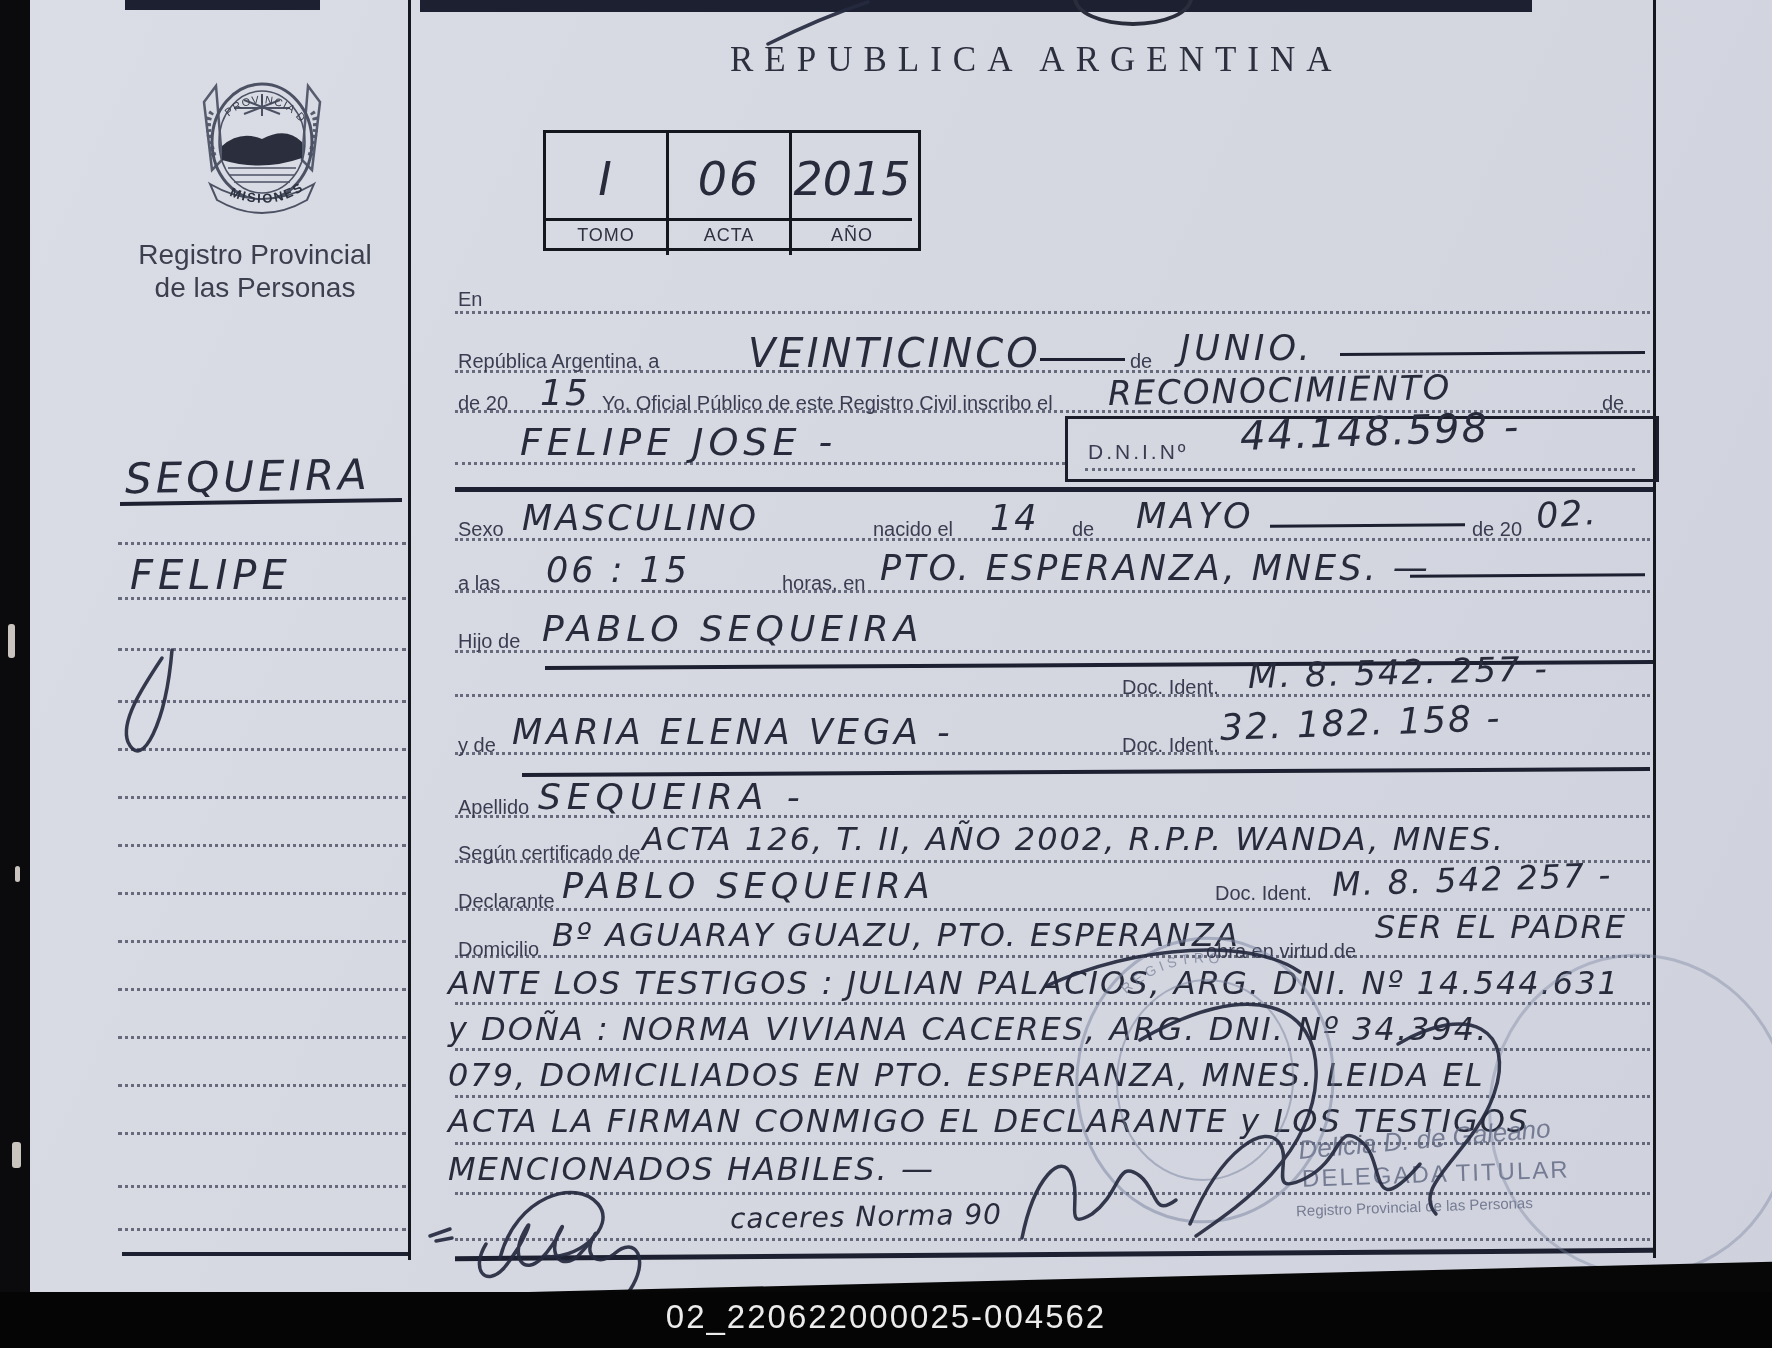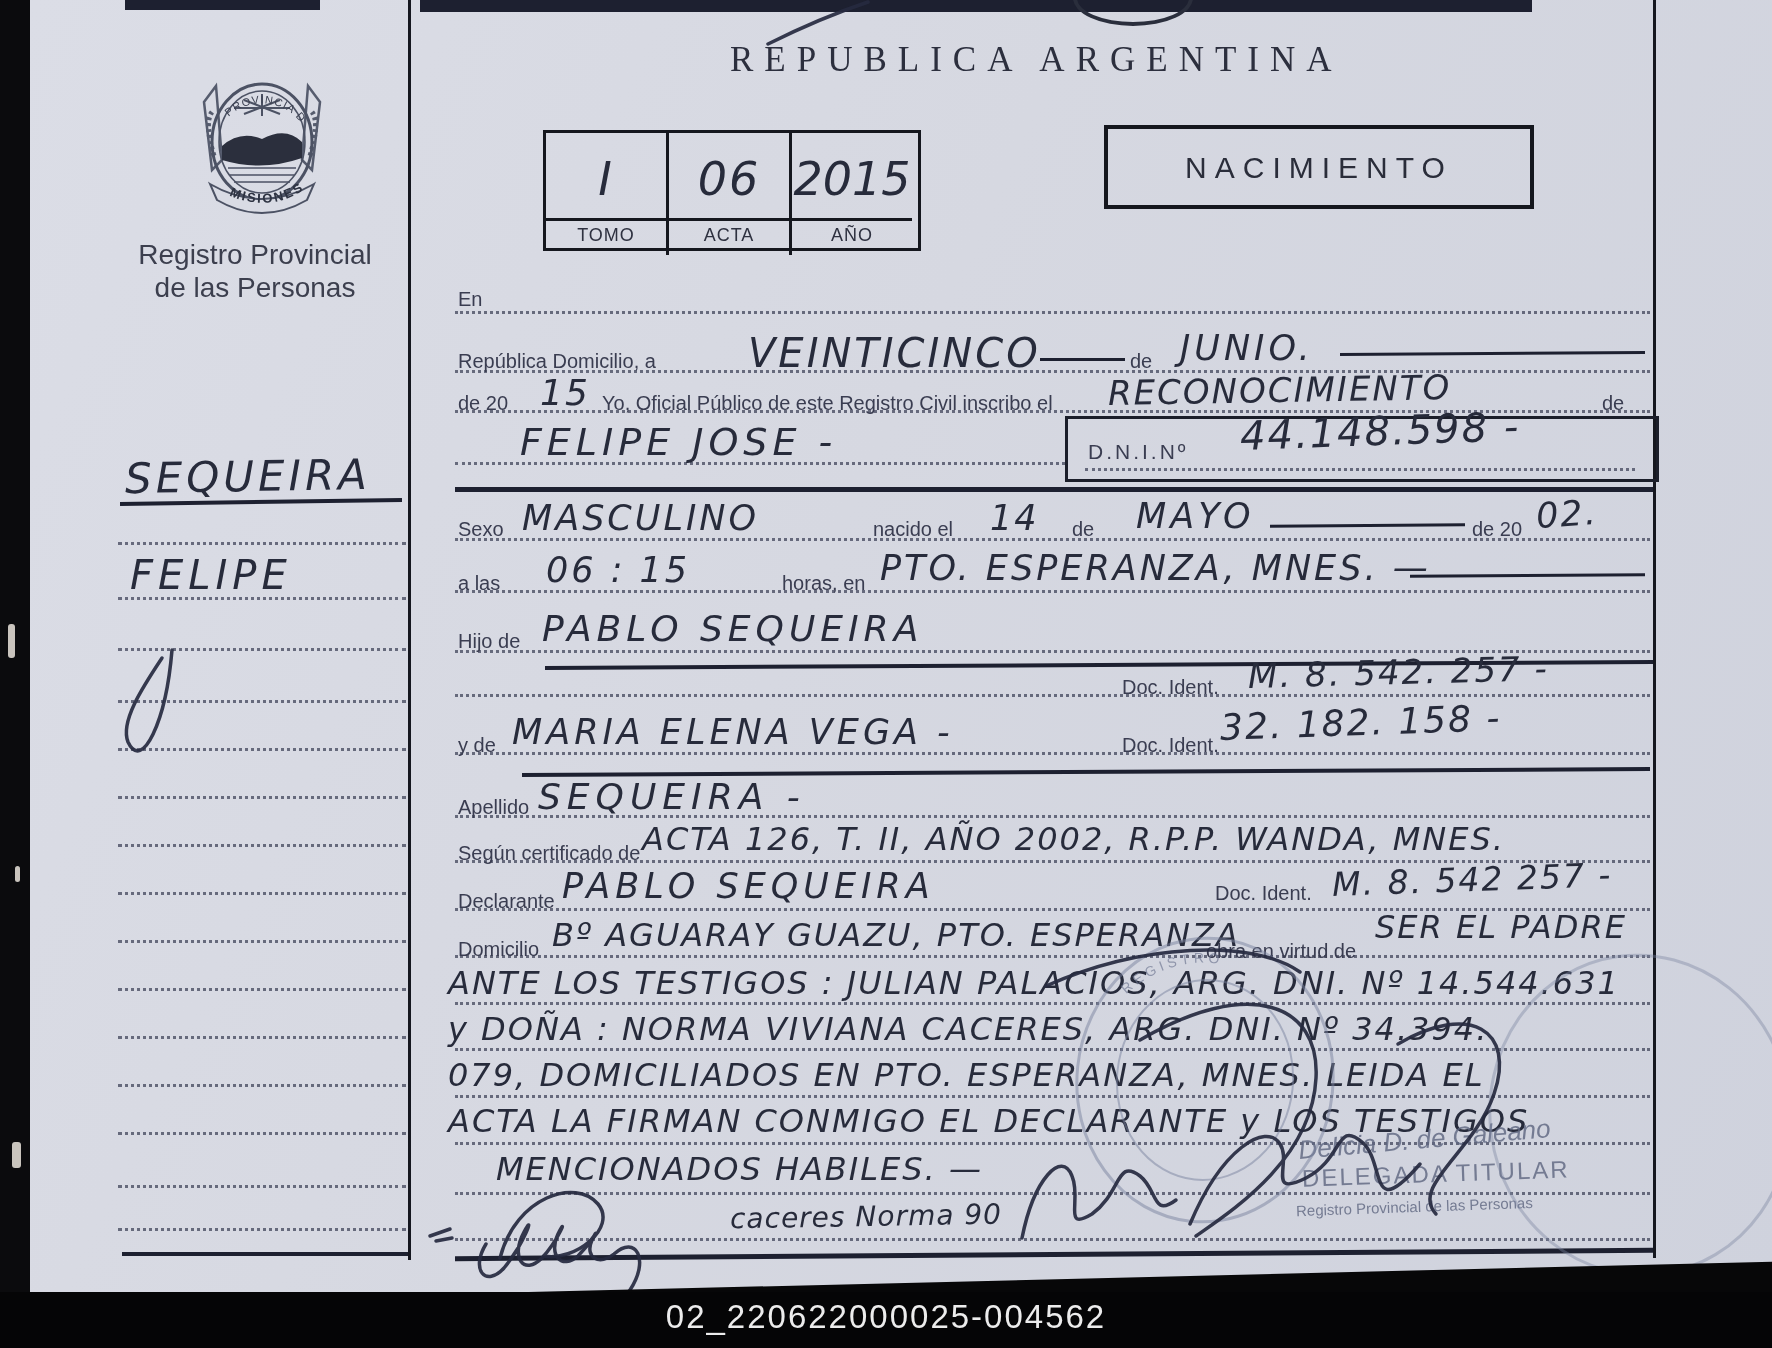--- a/index.html
+++ b/index.html
@@ -113,29 +113,26 @@
         <span class="hw" style="font-size:46px;line-height:92px;">06</span>
       </div>
       <div class="tcell" style="left:246px;width:120px;border-right:none;">
         <span class="hw" style="font-size:46px;line-height:92px;letter-spacing:0;">2015</span>
       </div>
       <div class="tlab" style="left:0;width:120px;">TOMO</div>
       <div class="tlab" style="left:123px;width:120px;">ACTA</div>
       <div class="tlab" style="left:246px;width:120px;border-right:none;">AÑO</div>
     </div>
 
-    <div class="a boxed" style="left:1074px;top:125px;width:422px;height:76px;text-align:center;">
-      <span style="display:inline-block;margin-top:22px;font-size:30px;letter-spacing:8px;color:#2a2d3a;">NACIMIENTO</span>
-    </div>
 
     <div class="a dot" style="left:425px;top:311px;width:1195px;"></div>
     <span class="a lbl" style="left:428px;top:288px;">En</span>
 
     <div class="a dot" style="left:425px;top:370px;width:1195px;"></div>
-    <span class="a lbl" style="left:428px;top:350px;">República Domicilio, a</span>
+    <span class="a lbl" style="left:428px;top:350px;">República Argentina, a</span>
     <span class="a hw" style="left:718px;top:330px;font-size:40px;letter-spacing:3px;">VEINTICINCO</span>
     <div class="a sol" style="left:1010px;top:358px;width:85px;height:3px;"></div>
     <span class="a lbl" style="left:1100px;top:350px;">de</span>
     <span class="a hw" style="left:1150px;top:328px;font-size:35px;letter-spacing:4px;">JUNIO.</span>
     <div class="a sol" style="left:1310px;top:352px;width:305px;height:3px;transform:rotate(-0.4deg);"></div>
 
     <div class="a dot" style="left:425px;top:410px;width:1195px;"></div>
     <span class="a lbl" style="left:428px;top:392px;">de 20</span>
     <span class="a hw" style="left:510px;top:372px;font-size:36px;text-align:center;">15</span>
     <span class="a lbl" style="left:572px;top:392px;">Yo, Oficial Público de este Registro Civil inscribo el</span>
@@ -206,21 +203,21 @@
 
     <div class="a dot" style="left:425px;top:1002px;width:1195px;"></div>
     <span class="a hw" style="left:418px;top:964px;font-size:32px;letter-spacing:2px;">ANTE LOS TESTIGOS : JULIAN PALACIOS, ARG. DNI. Nº 14.544.631</span>
     <div class="a dot" style="left:425px;top:1048px;width:1195px;"></div>
     <span class="a hw" style="left:418px;top:1010px;font-size:32px;letter-spacing:2px;">y DOÑA : NORMA VIVIANA CACERES, ARG. DNI. Nº 34.394.</span>
     <div class="a dot" style="left:425px;top:1095px;width:1195px;"></div>
     <span class="a hw" style="left:418px;top:1056px;font-size:32px;letter-spacing:2px;">079, DOMICILIADOS EN PTO. ESPERANZA, MNES. LEIDA EL</span>
     <div class="a dot" style="left:425px;top:1142px;width:1195px;"></div>
     <span class="a hw" style="left:418px;top:1102px;font-size:32px;letter-spacing:2px;">ACTA LA FIRMAN CONMIGO EL DECLARANTE y LOS TESTIGOS</span>
     <div class="a dot" style="left:425px;top:1192px;width:1195px;"></div>
-    <span class="a hw" style="left:418px;top:1150px;font-size:32px;letter-spacing:2px;margin-left:48px;">MENCIONADOS HABILES. —</span>
+    <span class="a hw" style="left:418px;top:1150px;font-size:32px;letter-spacing:2px;">MENCIONADOS HABILES. —</span>
 
     <div class="a dot" style="left:425px;top:1238px;width:1195px;"></div>
     <span class="a hw" style="left:700px;top:1200px;font-size:28px;letter-spacing:1px;transform:rotate(-1deg);">caceres Norma 90</span>
     <div class="a sol" style="left:425px;top:1252px;width:1198px;height:5px;transform:rotate(-0.4deg);"></div>
 
     <span class="a stamptext" style="left:1268px;top:1124px;font-size:26px;font-style:italic;transform:rotate(-5deg);">Delicia D. de Galeano</span>
     <span class="a stamptext" style="left:1272px;top:1160px;font-size:24px;letter-spacing:2px;transform:rotate(-2deg);">DELEGADA TITULAR</span>
     <span class="a stamptext" style="left:1266px;top:1198px;font-size:15px;transform:rotate(-2deg);">Registro Provincial de las Personas</span>
   </div>
 

